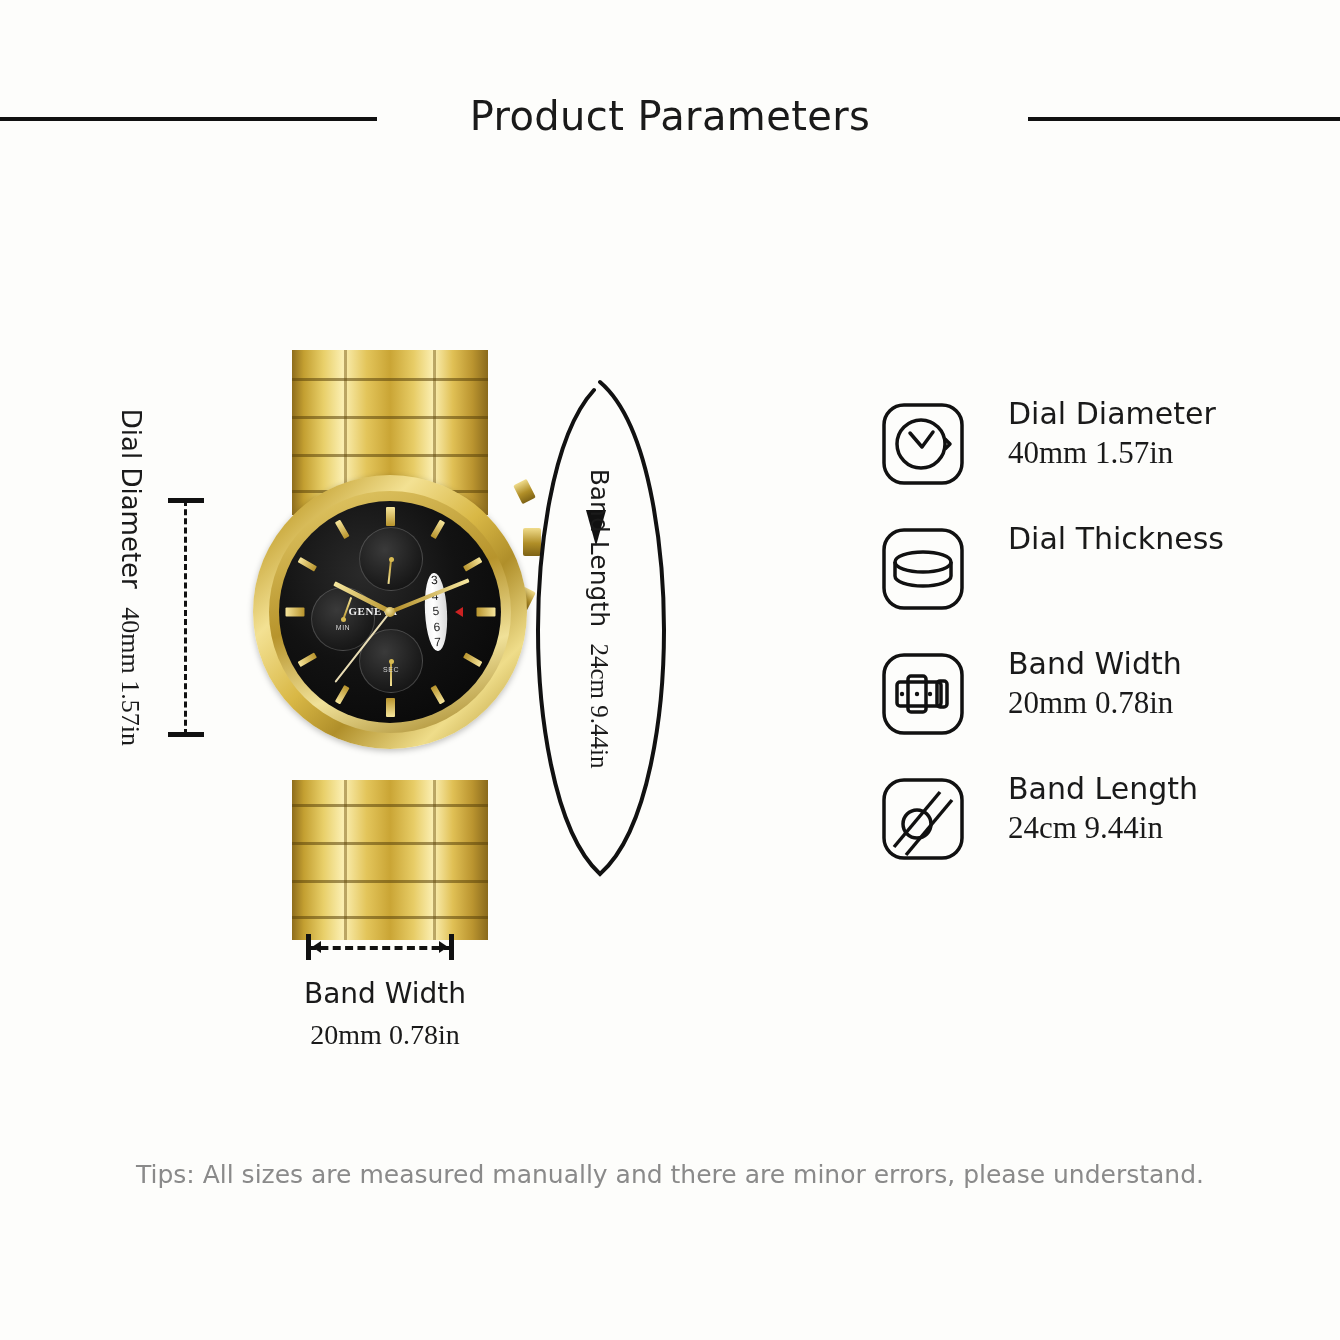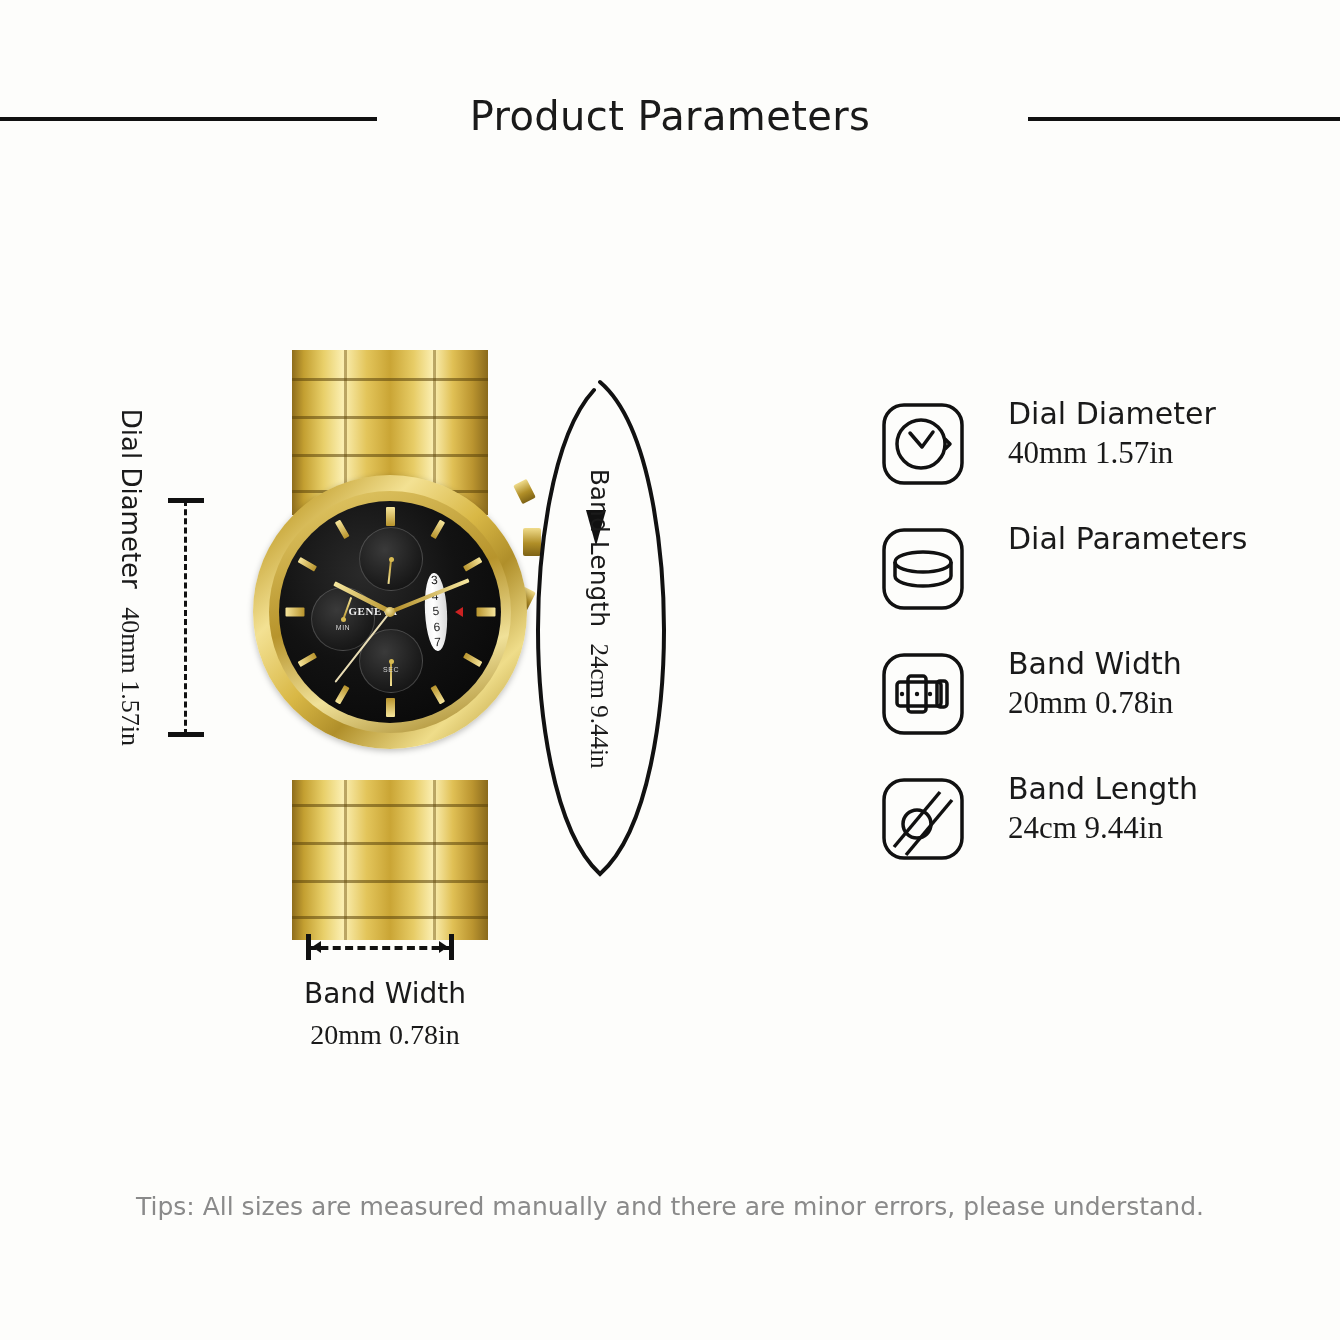--- a/index.html
+++ b/index.html
@@ -372,21 +372,21 @@
   .spec-value {
     font-size: 31px;
     color: #1a1a1a;
     font-family: "Liberation Serif", serif;
     line-height: 1.28;
   }
 
   
   #tips {
     position: absolute;
-    left: 0; top: 1192px;
+    left: 0; top: 1160px;
     width: 1340px;
     text-align: center;
     font-size: 25px;
     color: #8a8a8a;
     font-family: "DejaVu Sans", sans-serif;
   }
 </style>
 </head>
 <body>
 
@@ -528,21 +528,21 @@
 
   <div class="spec-row">
     <div class="spec-icon">
       <svg width="86" height="86" viewBox="0 0 86 86">
         <rect x="4" y="4" width="78" height="78" rx="20" ry="20" fill="none" stroke="#111" stroke-width="3.5"></rect>
         <ellipse cx="43" cy="36" rx="28" ry="10" fill="none" stroke="#111" stroke-width="3.5"></ellipse>
         <path d="M15 36 L15 50 A28 10 0 0 0 71 50 L71 36" fill="none" stroke="#111" stroke-width="3.5"></path>
       </svg>
     </div>
     <div class="spec-text">
-      <div class="spec-label">Dial Parameters</div>
+      <div class="spec-label">Dial Thickness</div>
     </div>
   </div>
 
   <div class="spec-row">
     <div class="spec-icon">
       <svg width="86" height="86" viewBox="0 0 86 86">
         <rect x="4" y="4" width="78" height="78" rx="20" ry="20" fill="none" stroke="#111" stroke-width="3.5"></rect>
         <rect x="17" y="31" width="44" height="24" rx="3" fill="none" stroke="#111" stroke-width="3.5"></rect>
         <rect x="28" y="25" width="18" height="36" rx="3" fill="none" stroke="#111" stroke-width="3.5"></rect>
         <rect x="57" y="30" width="10" height="26" rx="3" fill="none" stroke="#111" stroke-width="3.5"></rect>

